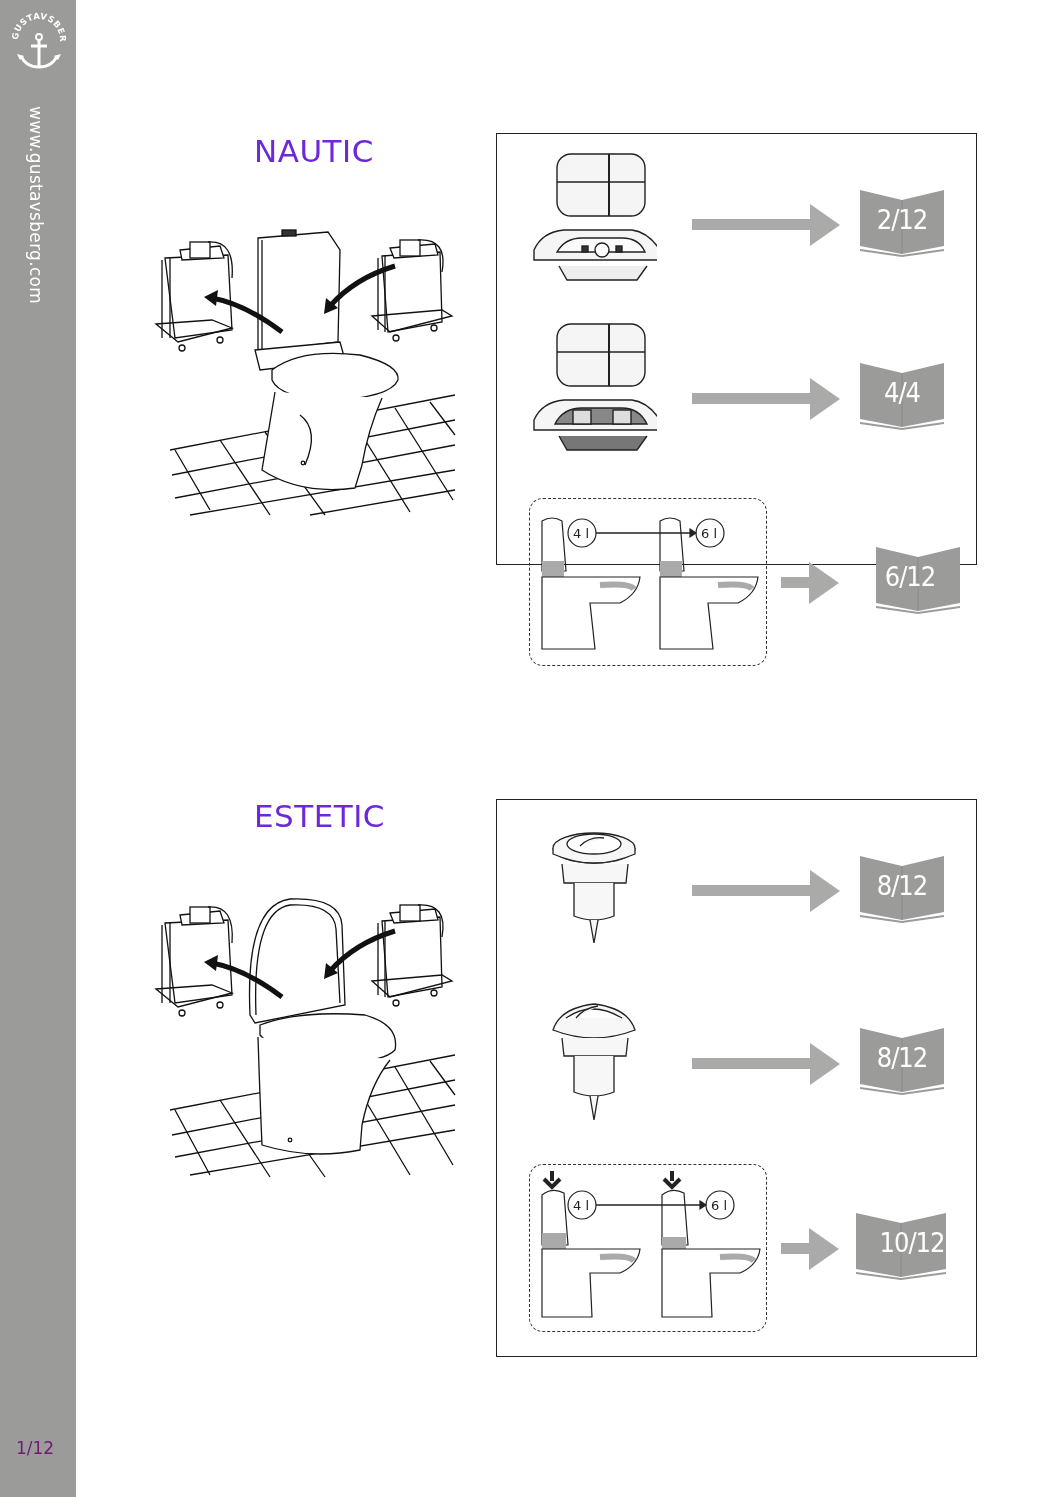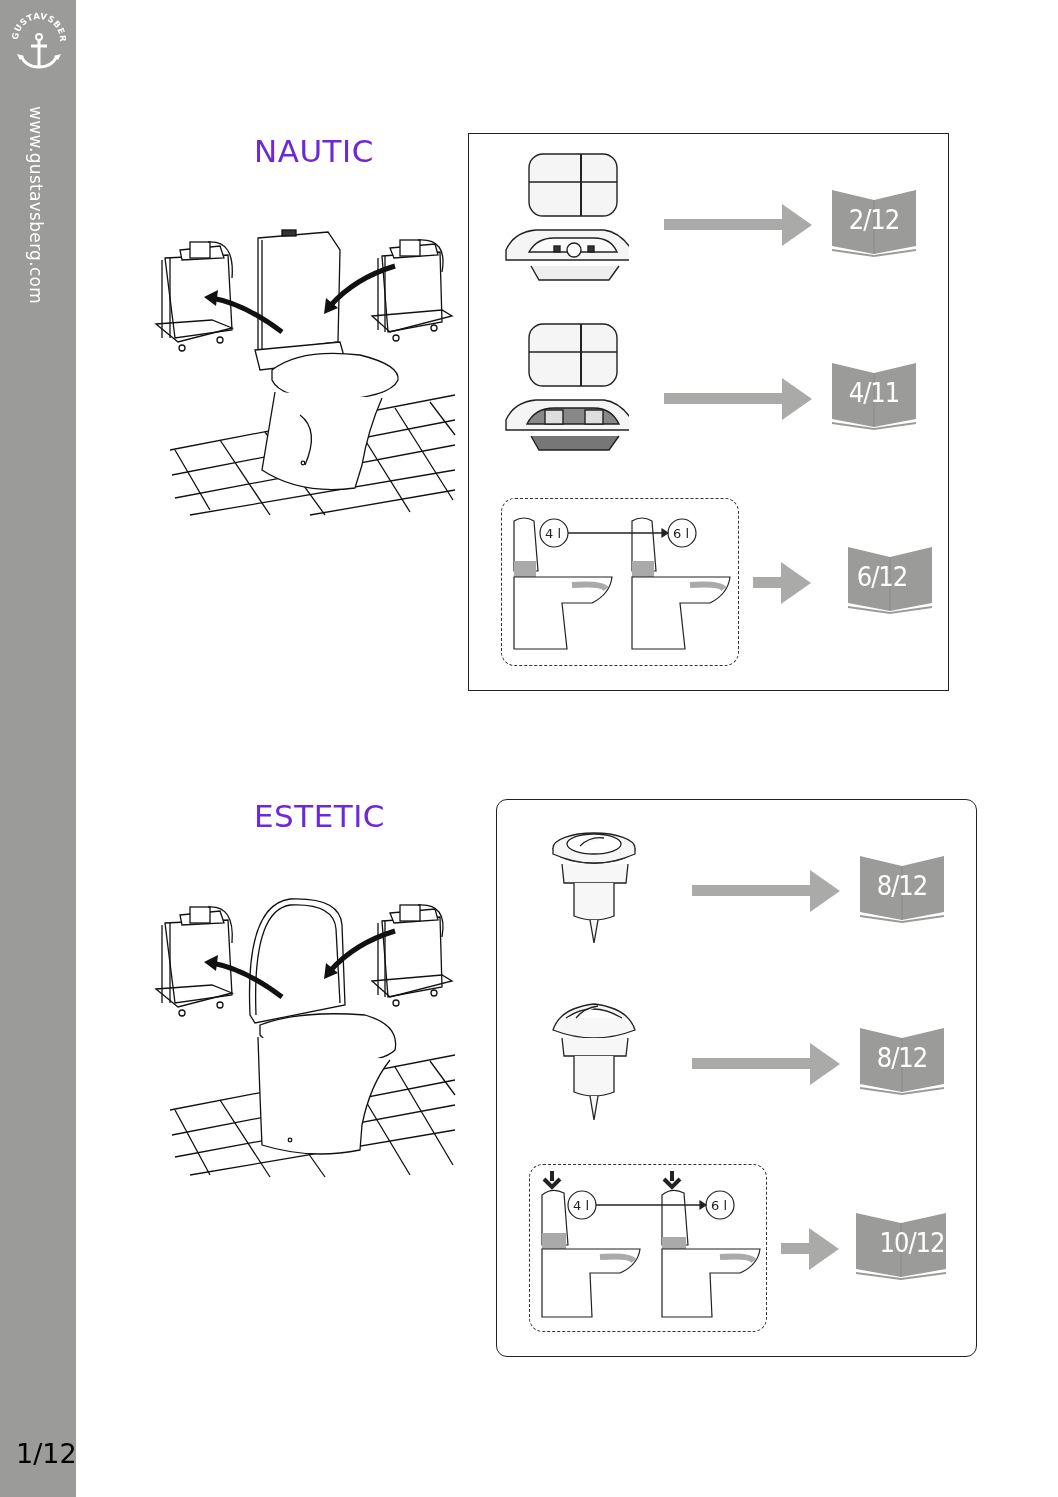--- a/index.html
+++ b/index.html
@@ -11,22 +11,22 @@
     position: absolute; left: 0; top: 0; width: 76px; height: 1497px;
     background: #9b9b99;
   }
   .logo { position: absolute; left: 12px; top: 10px; width: 54px; height: 62px; }
   .url {
     position: absolute; left: 26px; top: 106px;
     writing-mode: vertical-rl; color: #ffffff;
     font-family: "DejaVu Sans", sans-serif; font-size: 17px; letter-spacing: 0.3px;
   }
   .page-num {
-    position: absolute; left: 16px; top: 1438px; color: #000000;
-    font-family: "DejaVu Sans", sans-serif; font-size: 27px;
+    position: absolute; left: 16px; top: 1438px; color: #701a75;
+    font-family: "DejaVu Sans", sans-serif; font-size: 17px;
   }
   .model-title {
     position: absolute; color: #6d28d9;
     font-family: "DejaVu Sans", sans-serif; font-size: 31px; letter-spacing: 0.5px;
   }
   .scene { position: absolute; }
   .panel {
     position: absolute; border: 1.5px solid #222; background: #fff; box-sizing: border-box;
   }
   .row { position: absolute; }
@@ -99,21 +99,21 @@
     <circle cx="246" cy="118" r="3"></circle>
       <circle cx="284" cy="108" r="3"></circle>
   </g>
 
   <path d="M132,112 Q95,84 62,78" fill="none" stroke="#111" stroke-width="5"></path>
   <path d="M54,77 L68,70 L66,86 Z" fill="#111"></path>
   <path d="M245,46 Q205,58 180,86" fill="none" stroke="#111" stroke-width="5"></path>
   <path d="M174,94 L176,78 L188,88 Z" fill="#111"></path>
 </svg>
 
-<div class="panel" style="left:468px; top:133px; width:481px; height:558px;">
+<div class="panel" style="left:496px; top:133px; width:481px; height:432px;">
 
   <svg class="row" style="left:30px; top:18px;" width="130" height="155" viewBox="0 0 130 155">
     <g stroke="#222" stroke-width="1.4" fill="#f5f5f5">
       <rect x="30" y="2" width="88" height="62" rx="14"></rect>
       <line x1="82" y1="2" x2="82" y2="64" stroke-width="2"></line>
       <line x1="30" y1="30" x2="118" y2="30" stroke-width="1.6"></line>
       <path d="M12,98 Q20,80 42,78 L110,78 Q126,80 138,98 L136,108 L12,108 Z" transform="translate(-5,0)"></path>
       <path d="M32,114 L40,128 L110,128 L120,114" fill="#eee"></path>
       <path d="M30,100 Q38,86 55,86 L95,86 Q112,86 118,100 Z" fill="#fafafa"></path>
       <circle cx="75" cy="98" r="7" fill="#fff"></circle>
@@ -149,21 +149,21 @@
   <svg class="arrow" style="left:195px; top:242px;" width="150" height="46" viewBox="0 0 150 46">
     <rect x="0" y="17" width="118" height="11" fill="#aaaaa8"></rect>
     <path d="M118,2 L148,23 L118,44 Z" fill="#aaaaa8"></path>
   </svg>
   <div class="book" style="left:363px; top:229px;">
     <svg width="84" height="70" viewBox="0 0 84 70">
       <path d="M0,0 L42,10 L84,0 L84,56 L42,64 L0,56 Z" fill="#9b9b99"></path>
       <path d="M0,60 L42,66 L84,60" fill="none" stroke="#9b9b99" stroke-width="2"></path>
       <line x1="42" y1="10" x2="42" y2="64" stroke="#8a8a88" stroke-width="1"></line>
     </svg>
-    <div class="book-label">4/11</div>
+    <div class="book-label">4/4</div>
   </div>
 
   <div class="dashed" style="left:32px; top:364px; width:238px; height:168px;">
     <svg width="236" height="166" viewBox="0 0 236 166">
       <g stroke="#222" stroke-width="1.2" fill="none">
         <path d="M12,22 Q22,16 32,22 L36,72 L12,72 Z"></path>
         <rect x="12" y="62" width="22" height="16" fill="#aaa" stroke="none"></rect>
         <path d="M12,78 L110,78 Q108,95 90,104 L60,104 L65,150 L12,150 Z"></path>
         <path d="M70,86 Q100,84 104,90" stroke="#aaa" stroke-width="6"></path>
         <circle cx="52" cy="34" r="14" fill="#fff"></circle>
@@ -220,21 +220,21 @@
     <path d="M222,96 L292,90 L302,96 L240,112 Z"></path>
     <circle cx="246" cy="118" r="3"></circle>
       <circle cx="284" cy="108" r="3"></circle>
   </g>
   <path d="M132,112 Q95,84 62,78" fill="none" stroke="#111" stroke-width="5"></path>
   <path d="M54,77 L68,70 L66,86 Z" fill="#111"></path>
   <path d="M245,46 Q205,58 180,86" fill="none" stroke="#111" stroke-width="5"></path>
   <path d="M174,94 L176,78 L188,88 Z" fill="#111"></path>
 </svg>
 
-<div class="panel" style="left:496px; top:799px; width:481px; height:558px;border-radius:11px;">
+<div class="panel" style="left:496px; top:799px; width:481px; height:558px;">
 
   <svg class="row" style="left:55px; top:28px;" width="90" height="120" viewBox="0 0 90 120">
     <g stroke="#222" stroke-width="1.3" fill="#f7f7f7">
       <ellipse cx="42" cy="20" rx="41" ry="15"></ellipse>
       <path d="M1,20 L1,26 Q42,44 83,26 L83,20"></path>
       <ellipse cx="42" cy="16" rx="27" ry="10" fill="#fff"></ellipse>
       <path d="M28,18 Q38,8 52,10"></path>
       <path d="M10,36 L12,55 L74,55 L76,36"></path>
       <path d="M22,55 L22,88 Q42,96 62,88 L62,55"></path>
       <path d="M38,92 L42,115 L46,92"></path>

